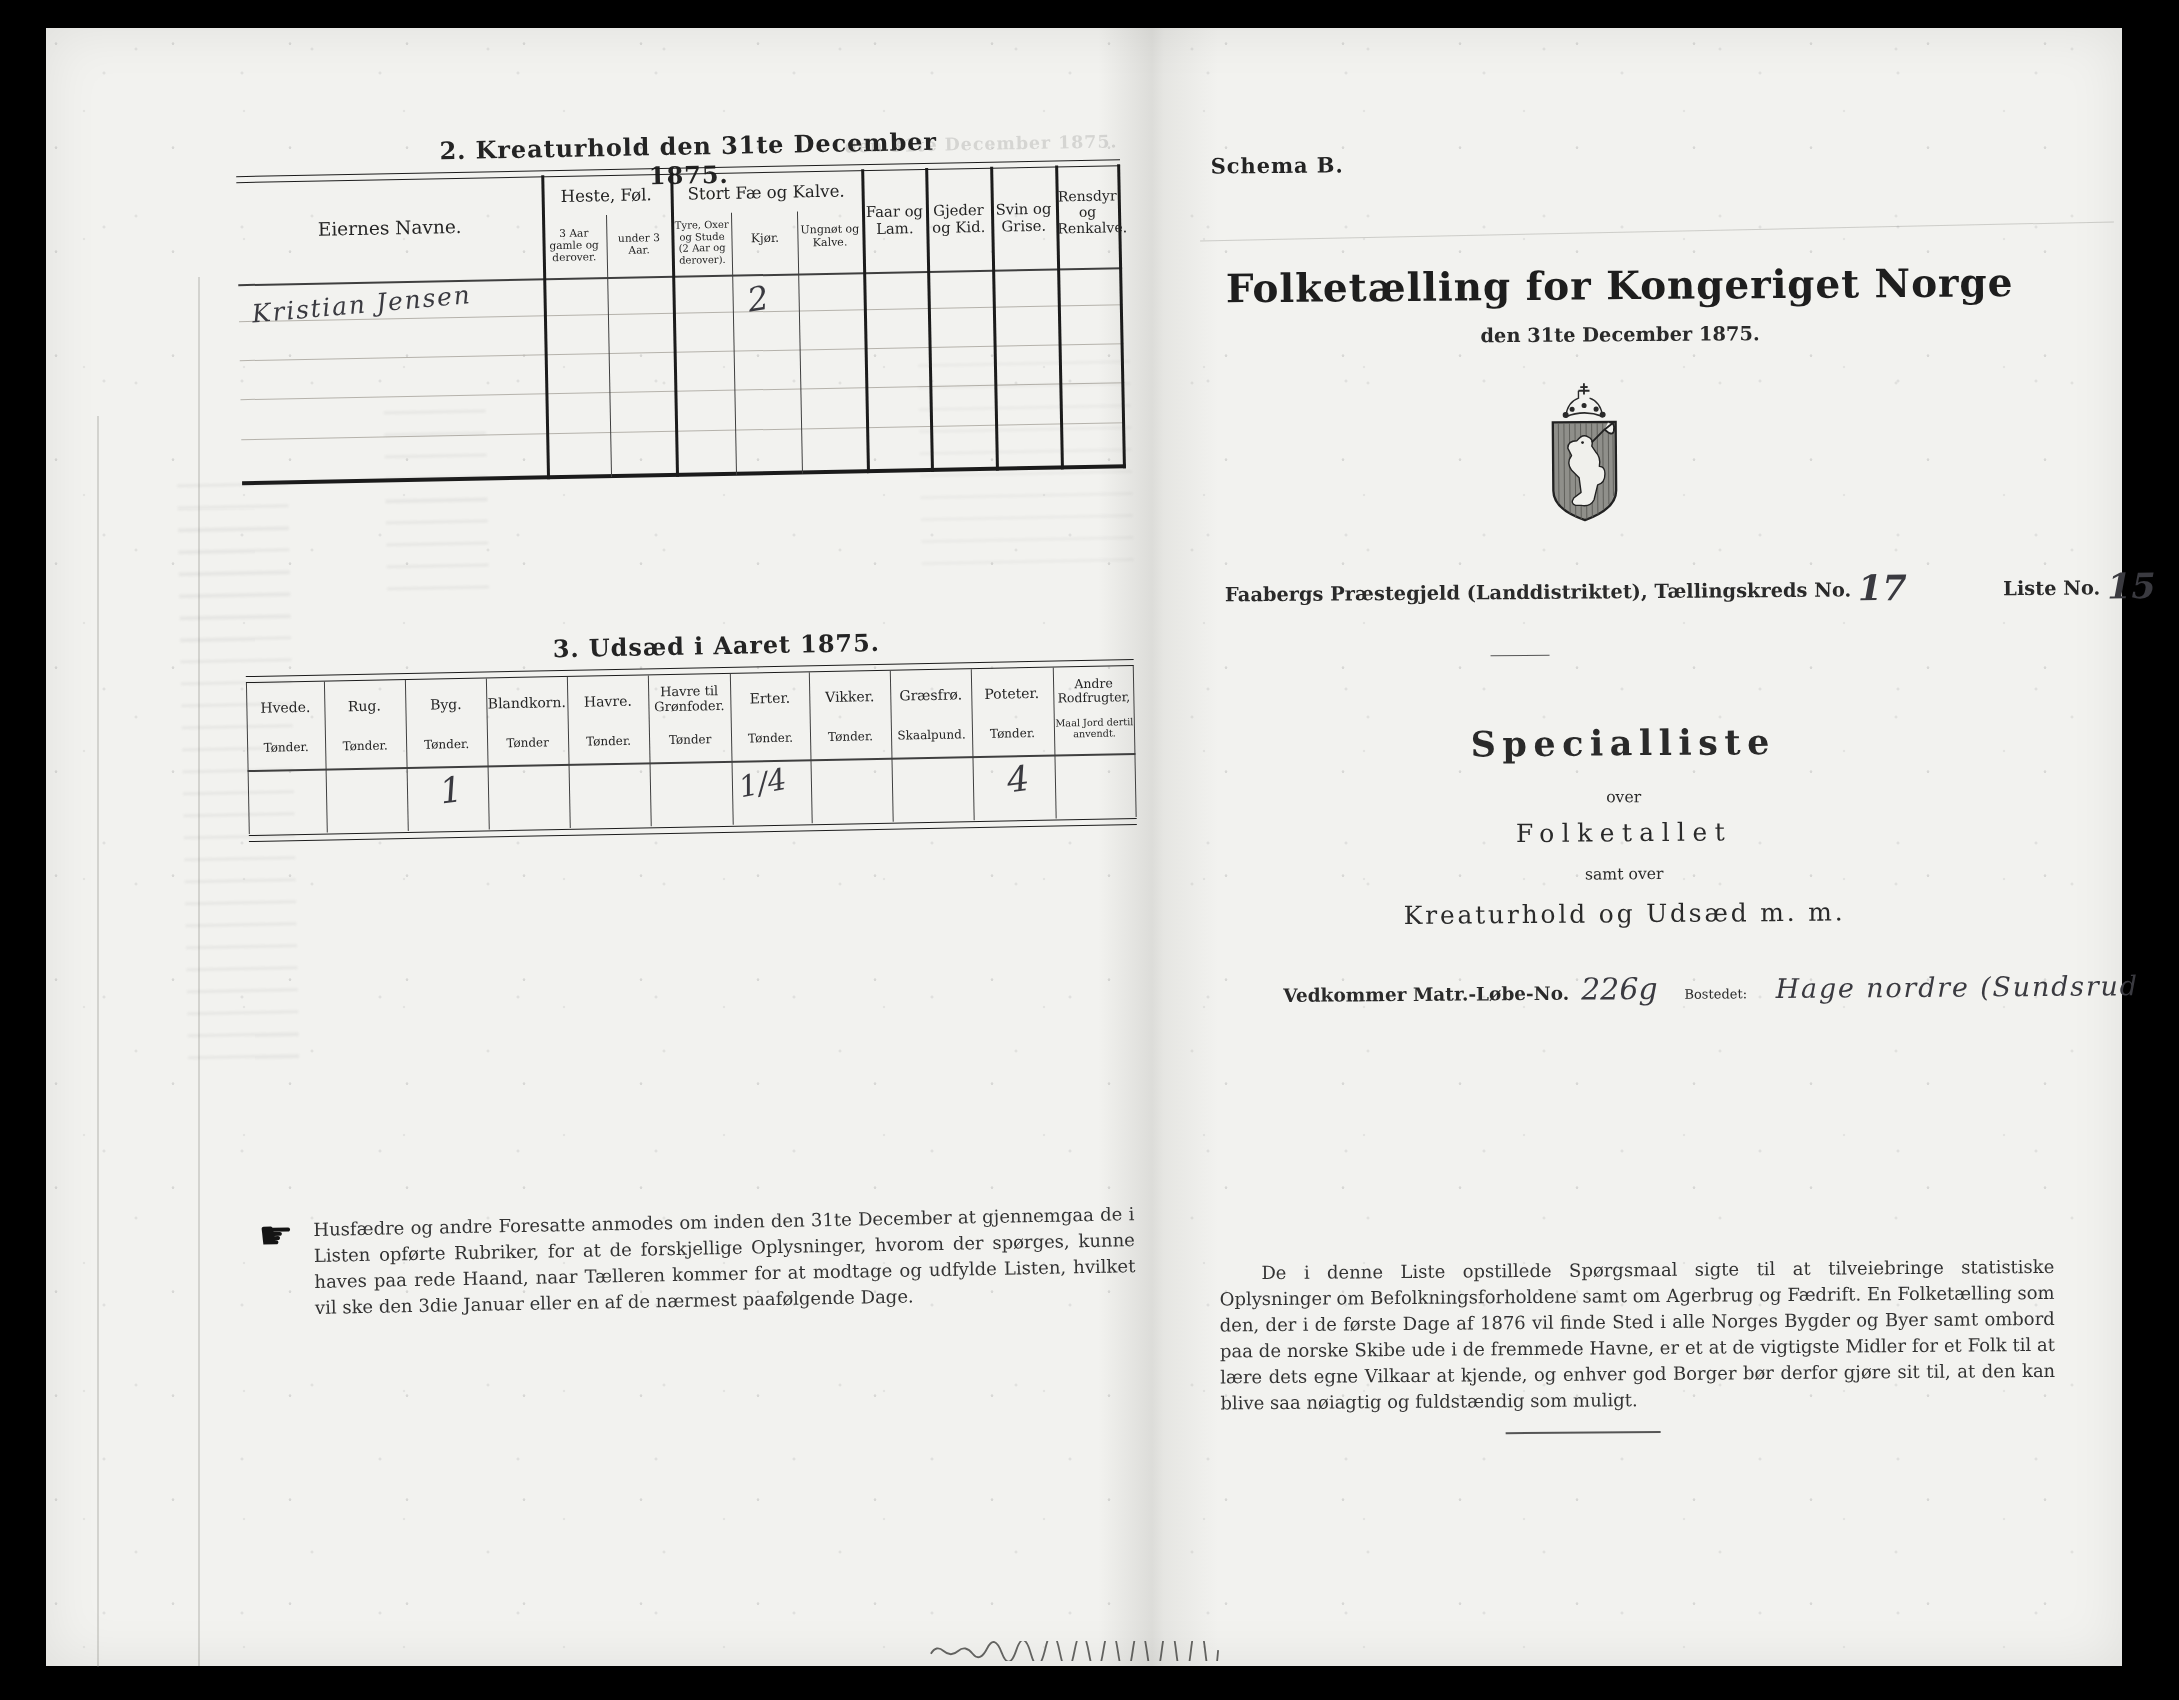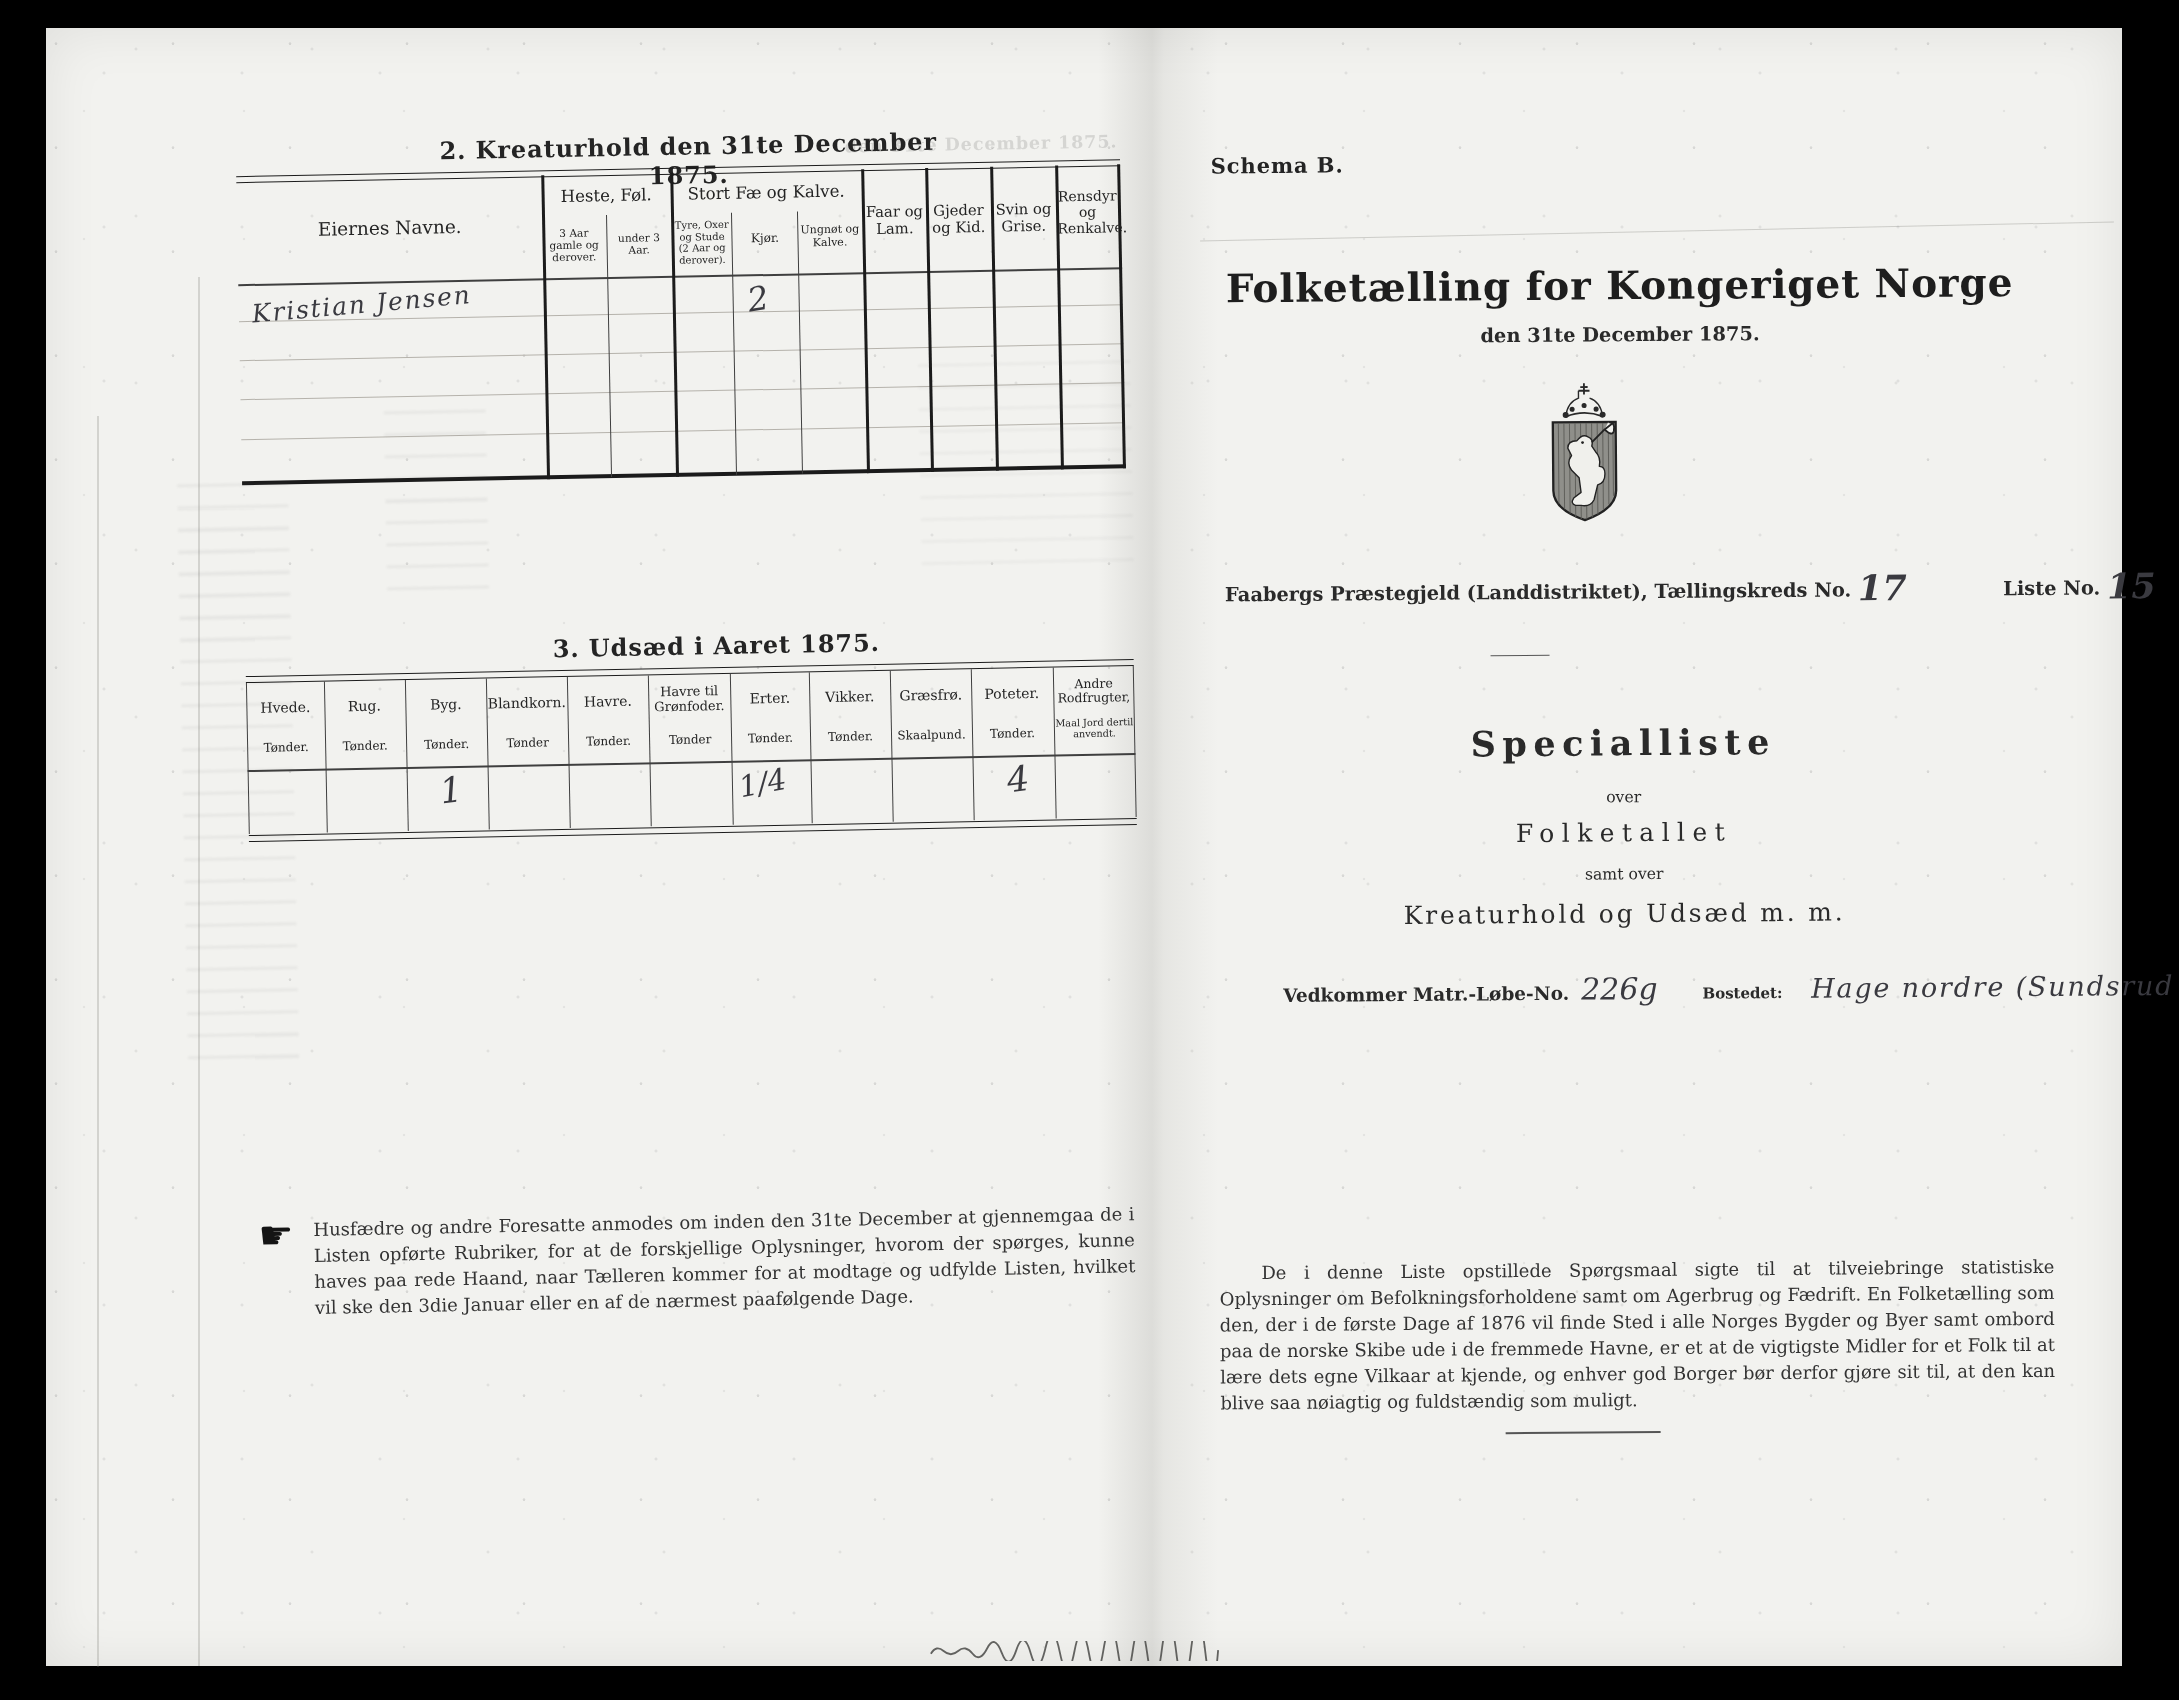--- a/index.html
+++ b/index.html
@@ -54,21 +54,21 @@
   .gapw{display:inline-block;width:83px;}
   .smallrule{position:absolute;height:1.8px;background:#555;}
   .spec1{top:694px;font-size:35px;font-weight:bold;letter-spacing:6.5px;}
   .spec2{top:759px;font-size:15.7px;}
   .spec3{top:790px;font-size:25px;letter-spacing:7.4px;}
   .spec4{top:836px;font-size:15.7px;}
   .spec5{top:871px;font-size:25px;letter-spacing:2.8px;}
   .vedkommer{position:absolute;left:92px;top:943px;white-space:nowrap;}
   .vedkommer .lbl{font-size:18.5px;font-weight:bold;}
   .vedkommer .hw-no{font-size:30px;margin:0 13px 0 7.4px;}
-  .vedkommer .lbl2{font-size:15px;font-weight:bold;margin-left:27px;}
+  .vedkommer .lbl2{font-size:13px;font-weight:normal;margin-left:9px;}
   .vedkommer .hw-place{font-size:27px;margin-left:24px;letter-spacing:1.8px;}
   .rp-par{position:absolute;left:26px;top:1229px;width:835px;font-size:18px;line-height:26px;text-align:justify;text-indent:42px;color:#333;}
   .rule2{left:311px;top:1403px;width:155px;}
   .squiggle{position:absolute;left:881px;top:1613px;}
 </style>
 </head>
 <body>
 
 <div class="paper">
   <div class="speckles"></div>

